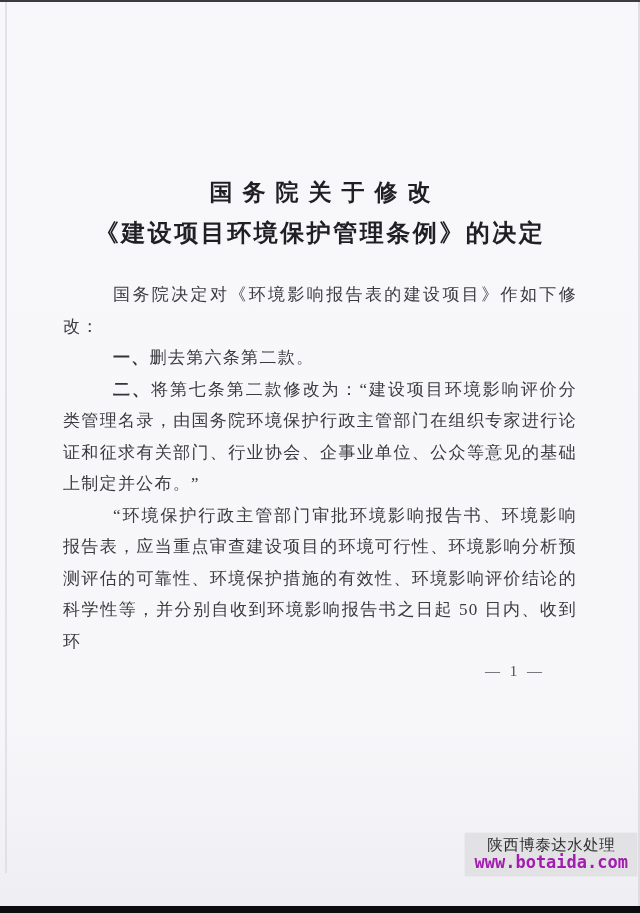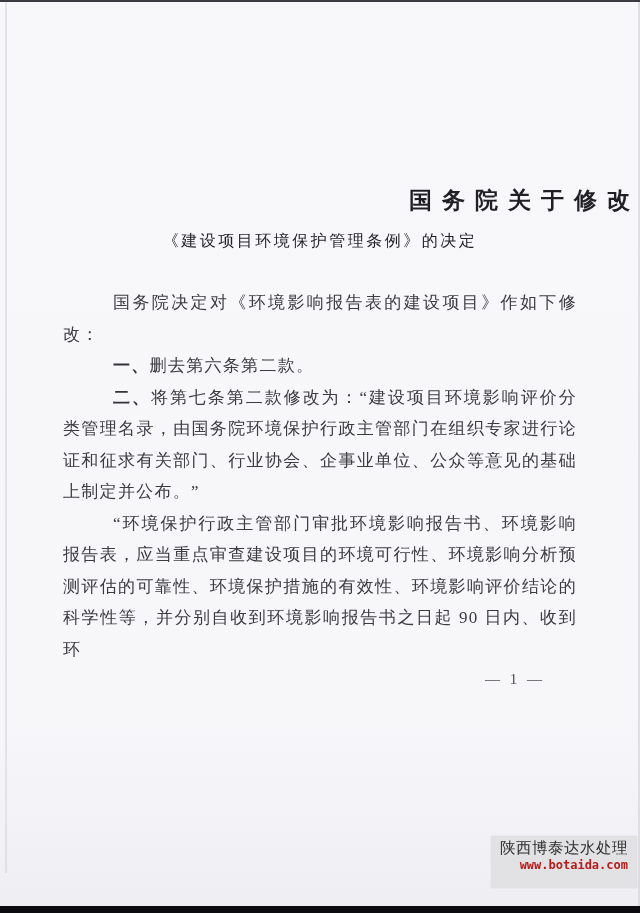--- a/index.html
+++ b/index.html
@@ -33,25 +33,24 @@
   }
 
   .title-wrap {
     padding-top: 180px;
     text-align: center;
     color: #1f1f24;
   }
   .title-l1 {
     font-size: 23px; line-height: 26px; font-weight: bold;
     letter-spacing: 10px; text-indent: 10px;
-    margin: 8px 0 9px 0;
-    text-align: right;
+    margin: 0 0 9px 0;
   }
   .title-l2 {
-    font-size: 16px; line-height: 30px; font-weight: normal;
+    font-size: 24px; line-height: 30px; font-weight: bold;
     letter-spacing: 2.5px;
     margin: 12px;
   }
 
   .body-wrap {
     margin: 31px 63px 0 63px;
     text-align: justify;
   }
   .body-wrap p {
     margin: 0;
@@ -66,55 +65,55 @@
   .page-number {
     margin: 6px 95px 0 0;
     text-align: right;
     font-size: 15px;
     letter-spacing: 3px;
     color: #4c4c54;
   }
 
   .watermark {
     position: absolute;
-    right: 3px; bottom: 25px;
+    right: 3px; bottom: 37px;
     background: #e2e2e4;
-    padding: 3px 9px 14px 9px;
-    text-align: right;
+    padding: 3px 9px 5px 9px;
+    text-align: center;
     box-shadow: 0 0 1px rgba(0,0,0,.15);
   }
   .watermark .wm-line1 {
     font-family: "Liberation Sans", sans-serif;
     font-size: 15.5px; line-height: 18px; color: #2e2e30;
     letter-spacing: .5px;
   }
   .watermark .wm-line2 {
     font-family: "DejaVu Sans Mono", monospace;
-    font-size: 12px; line-height: 17px; color: #b91c1c;
+    font-size: 17px; line-height: 17px; color: #a21caf;
     font-weight: bold;
   }
 </style>
 </head>
 <body>
 
 <div class="page">
   <div class="scan-edge-top"></div>
   <div class="scan-edge-left"></div>
   <div class="scan-edge-right"></div>
 
   <div class="title-wrap">
     <div class="title-l1">国务院关于修改</div>
     <div class="title-l2">《建设项目环境保护管理条例》的决定</div>
   </div>
 
   <div class="body-wrap">
       <p>国务院决定对《环境影响报告表的建设项目》作如下修改：</p>
       <p><span class="lead">一、</span>删去第六条第二款。</p>
       <p><span class="lead">二、</span>将第七条第二款修改为：“建设项目环境影响评价分类管理名录，由国务院环境保护行政主管部门在组织专家进行论证和征求有关部门、行业协会、企事业单位、公众等意见的基础上制定并公布。”</p>
-      <p>“环境保护行政主管部门审批环境影响报告书、环境影响报告表，应当重点审查建设项目的环境可行性、环境影响分析预测评估的可靠性、环境保护措施的有效性、环境影响评价结论的科学性等，并分别自收到环境影响报告书之日起 90 日内、收到环</p>
+      <p>“环境保护行政主管部门审批环境影响报告书、环境影响报告表，应当重点审查建设项目的环境可行性、环境影响分析预测评估的可靠性、环境保护措施的有效性、环境影响评价结论的科学性等，并分别自收到环境影响报告书之日起 50 日内、收到环</p>
     </div>
 
   <div class="page-number">— 1 —</div>
 
   <div class="watermark">
     <div class="wm-line1">陕西博泰达水处理</div>
     <div class="wm-line2">www.botaida.com</div>
   </div>
 
   <div class="scan-edge-bottom"></div>

